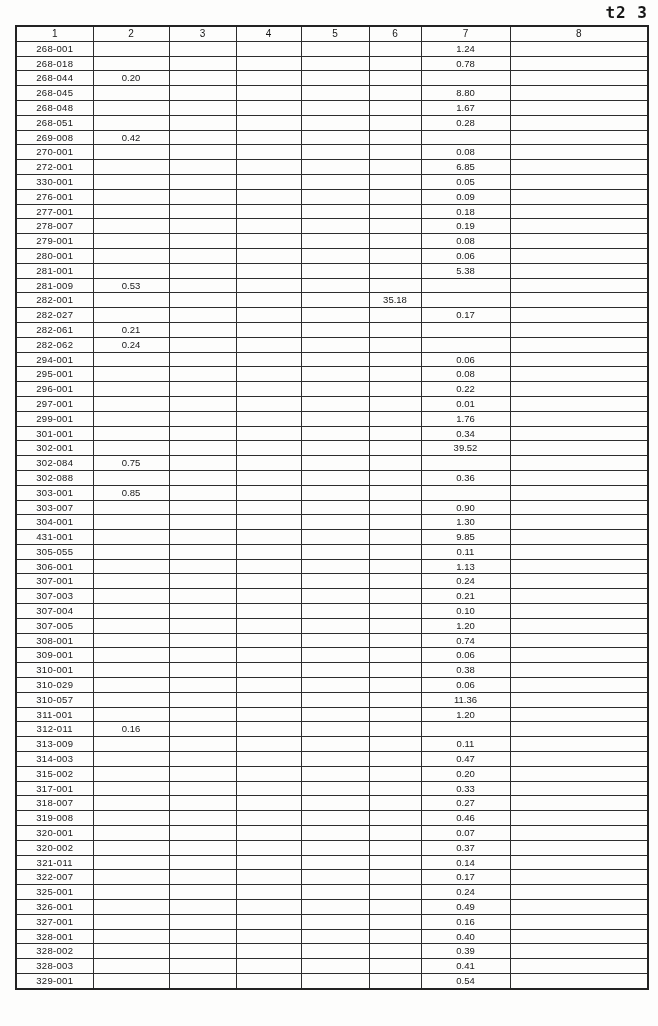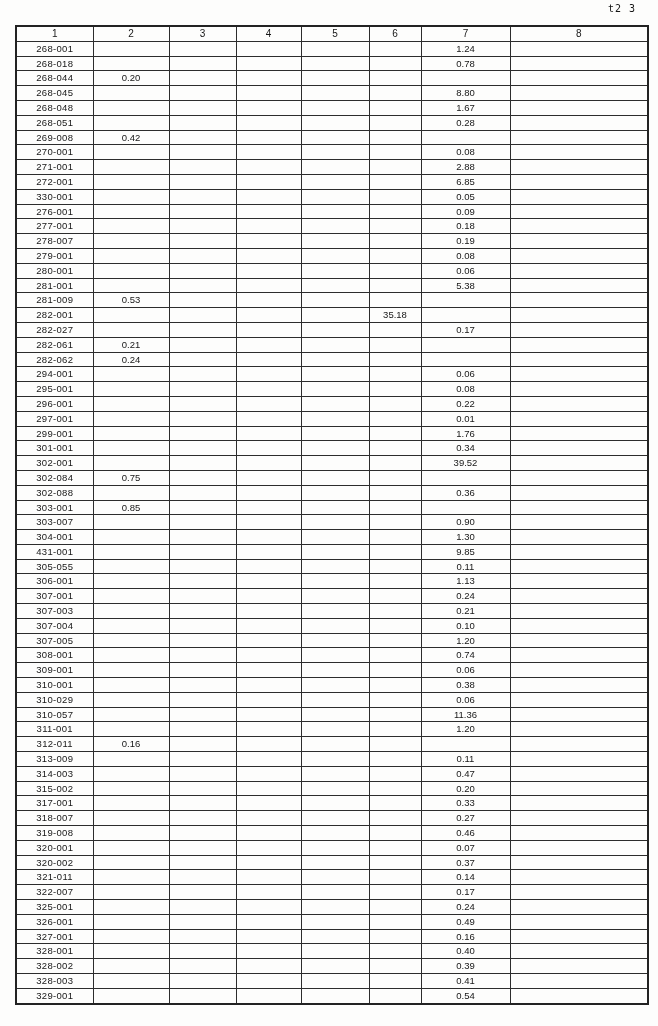--- a/index.html
+++ b/index.html
@@ -12,24 +12,24 @@
     width: 658px;
     height: 1026px;
     background: #fdfdfc;
     font-family: "Liberation Sans", sans-serif;
     color: #1b1b1b;
     overflow: hidden;
   }
   .annotation {
     position: absolute;
     top: 3px;
-    right: 22px;
+    right: 10px;
     font-family: "DejaVu Sans Mono", monospace;
-    font-weight: normal;
-    font-size: 10px;
+    font-weight: bold;
+    font-size: 16px;
     letter-spacing: 1px;
     color: #161616;
   }
   table.grid {
     position: absolute;
     left: 15px;
     top: 25px;
     width: 632px;
     border-collapse: collapse;
     table-layout: fixed;
@@ -161,30 +161,20 @@
           <td class="row-id">270-001</td>
           <td class="value"></td>
           <td class="value"></td>
           <td class="value"></td>
           <td class="value"></td>
           <td class="value"></td>
           <td class="value">0.08</td>
           <td class="value"></td>
         </tr>
         <tr>
-          <td class="row-id">271-001</td>
-          <td class="value"></td>
-          <td class="value"></td>
-          <td class="value"></td>
-          <td class="value"></td>
-          <td class="value"></td>
-          <td class="value">2.88</td>
-          <td class="value"></td>
-        </tr>
-        <tr>
           <td class="row-id">272-001</td>
           <td class="value"></td>
           <td class="value"></td>
           <td class="value"></td>
           <td class="value"></td>
           <td class="value"></td>
           <td class="value">6.85</td>
           <td class="value"></td>
         </tr>
         <tr>

